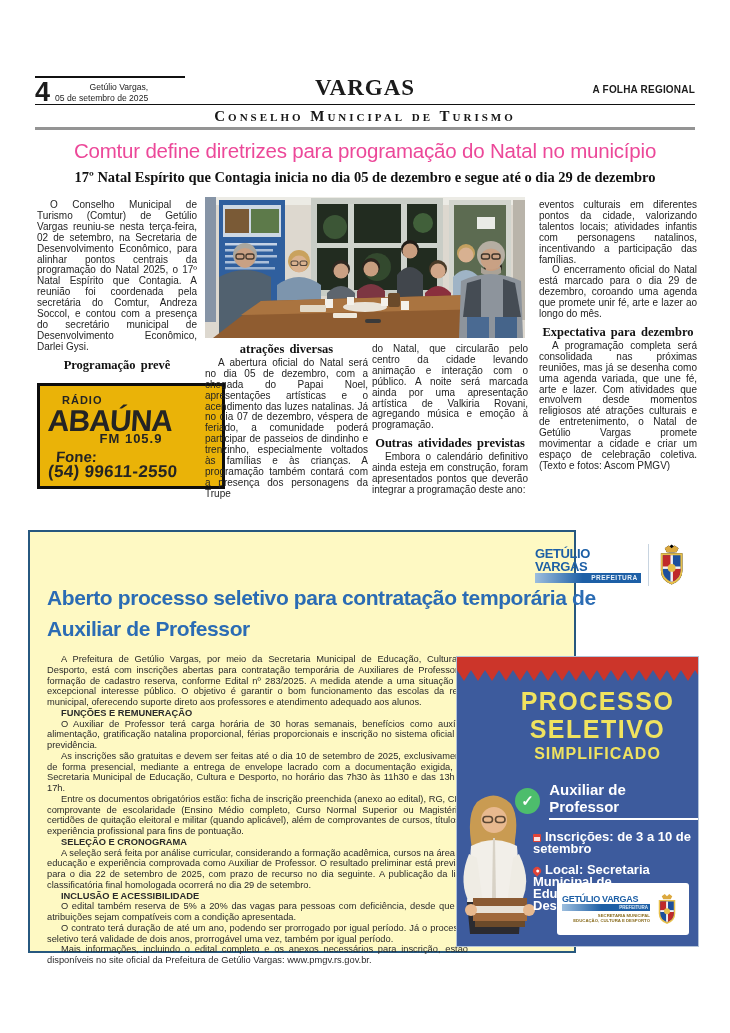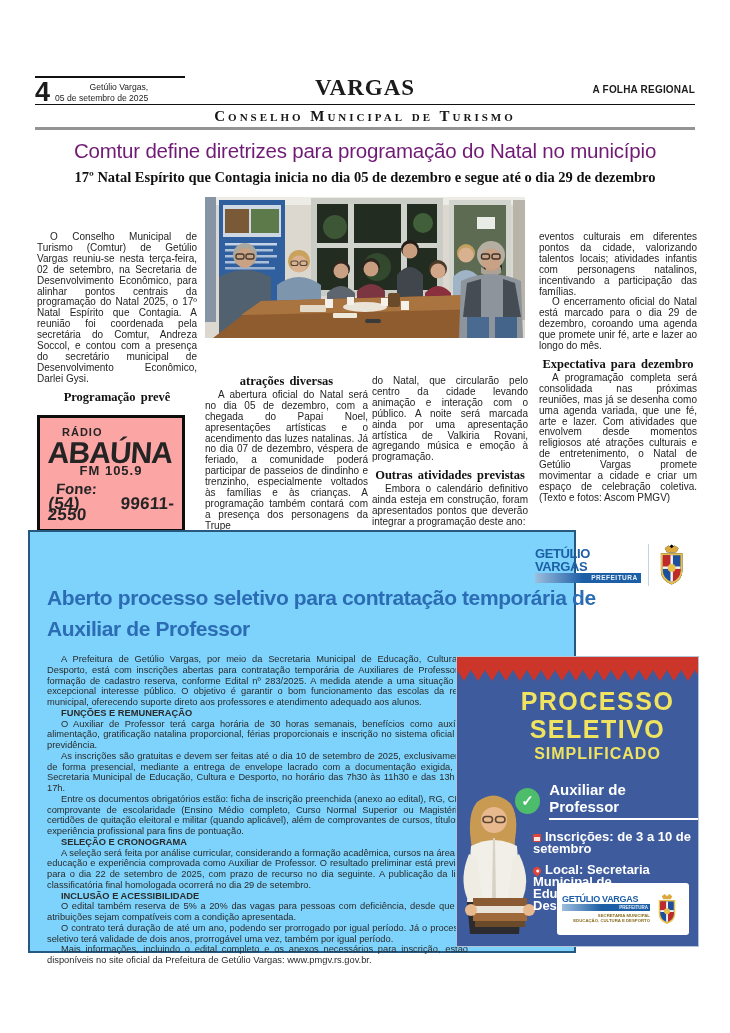--- a/index.html
+++ b/index.html
@@ -16,46 +16,46 @@
   .section-title { position:absolute; left:0; right:0; top:75px; text-align:center;
     font-family:"Liberation Serif", serif; font-weight:bold; font-size:23px; letter-spacing:1px; }
   .masthead { position:absolute; right:35px; top:84px; font-size:10px; font-weight:bold; letter-spacing:0.2px; }
   .rule-1 { position:absolute; left:35px; right:35px; top:104px; border-top:1.5px solid #111; }
   .kicker { position:absolute; left:0; right:0; top:108px; text-align:center;
     font-family:"Liberation Serif", serif; font-variant:small-caps; font-weight:bold;
     font-size:15px; letter-spacing:3px; color:#161616; }
   .rule-2 { position:absolute; left:35px; right:35px; top:127px; height:3px; background:#949494; }
   
   .headline { position:absolute; left:40px; right:40px; top:139px; text-align:center;
-    font-size:20.5px; font-weight:400; letter-spacing:-0.2px; color:#701a75; }
+    font-size:20.5px; font-weight:400; letter-spacing:-0.2px; color:#ec4899; }
   .subheadline { position:absolute; left:40px; right:40px; top:169px; text-align:center;
     font-family:"Liberation Serif", serif; font-size:14.5px; color:#111; }
-  .col { position:absolute; text-align:justify; font-size:10px; line-height:10.9px; color:#242424;margin-top:32px; }
+  .col { position:absolute; text-align:justify; font-size:10px; line-height:10.9px; color:#242424; }
   .col p { text-indent:13px; }
   .col p.noindent { text-indent:0; }
   .colhead { font-family:"Liberation Serif", serif; font-weight:bold; font-size:12.5px;
     text-align:center; text-indent:0; word-spacing:2px; margin-top:7px; margin-bottom:3px; color:#111; }
   .colhead.first { margin-top:0; }
   .col1 { left:37px;  top:200px; width:160px; }
   .col2 { left:205px; top:344px; width:163px; }
   .col3 { left:372px; top:344px; width:156px; }
   .col4 { left:539px; top:200px; width:158px; }
   
   .photo { position:absolute; left:205px; top:197px; width:320px; height:141px; background:#d8d4cc; }
   .photo svg { display:block; width:100%; height:100%; }
   
-  .radio-ad { margin-top:12px; border:3px solid #0d0d0d; padding:9px 8px 8px; width:148px; background:#fca5a5; }
+  .radio-ad { margin-top:12px; border:3px solid #0d0d0d; padding:9px 8px 8px; width:188px; background:#eab308; }
   .radio-line1 { font-size:11px; font-weight:bold; letter-spacing:1px; margin-left:14px; }
   .radio-logo { font-size:30px; font-weight:bold; letter-spacing:-1px; transform:skewX(-4deg); line-height:30px; }
   .radio-fm { text-align:center; font-weight:bold; font-size:13px; letter-spacing:1px; margin-top:-2px; }
   .radio-fone { font-weight:bold; font-size:15px; margin-top:8px; margin-left:8px; transform:skewX(-4deg); }
   .radio-phone { font-weight:bold; font-size:17px; margin-top:4px; letter-spacing:0.3px; transform:skewX(-4deg); }
   
   .box { position:absolute; left:28px; top:530px; width:548px; height:423px;
-    border:2px solid #27587f; background:#7dd3fc;text-decoration:underline; }
+    border:2px solid #27587f; background:#fef9c3;text-decoration:underline; }
   .gv-logo { position:absolute; left:505px; top:9px; width:152px; height:48px; display:flex; align-items:center; gap:7px; }
   .gv-texts { width:108px; }
   .gv-name { color:#1d5fa6; font-weight:bold; font-size:13px; letter-spacing:-0.4px; line-height:13px; }
   .gv-bar { background:linear-gradient(90deg,#9dbede,#1d5fa6 45%); height:10px; color:#eaf2fa;
     font-size:6.5px; font-weight:bold; text-align:right; padding:1px 3px 0 0; letter-spacing:0.5px; }
   .gv-div { width:1px; height:42px; background:#c8d4e0; }
   .box-headline { position:absolute; left:17px; top:50px; width:610px;
     font-size:21px; font-weight:bold; color:#2b6cb4; line-height:31px; letter-spacing:-0.4px; }
   .box-body { position:absolute; left:17px; top:122px; width:421px;
     font-size:9.3px; line-height:10.75px; text-align:justify; color:#2a2a2a; }

